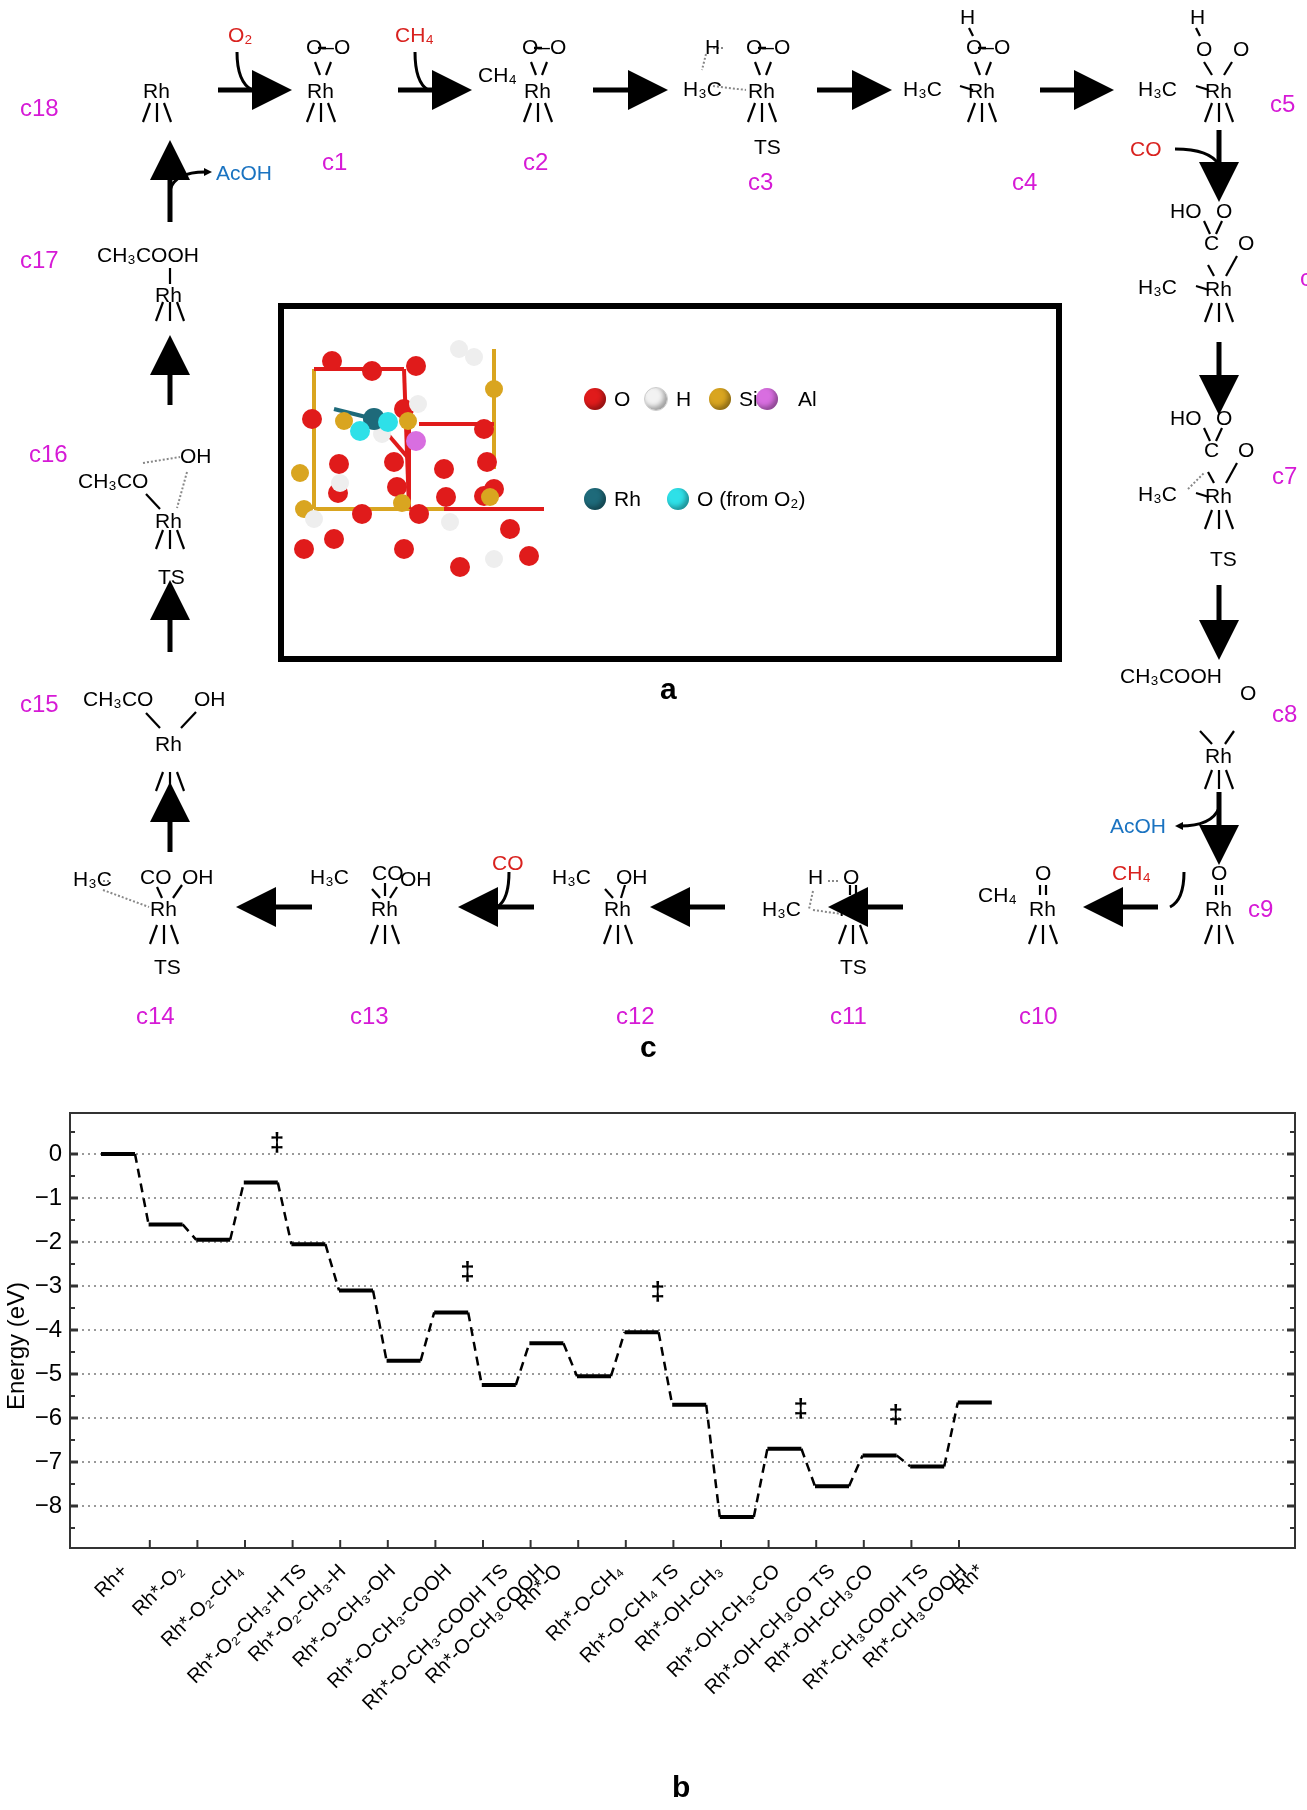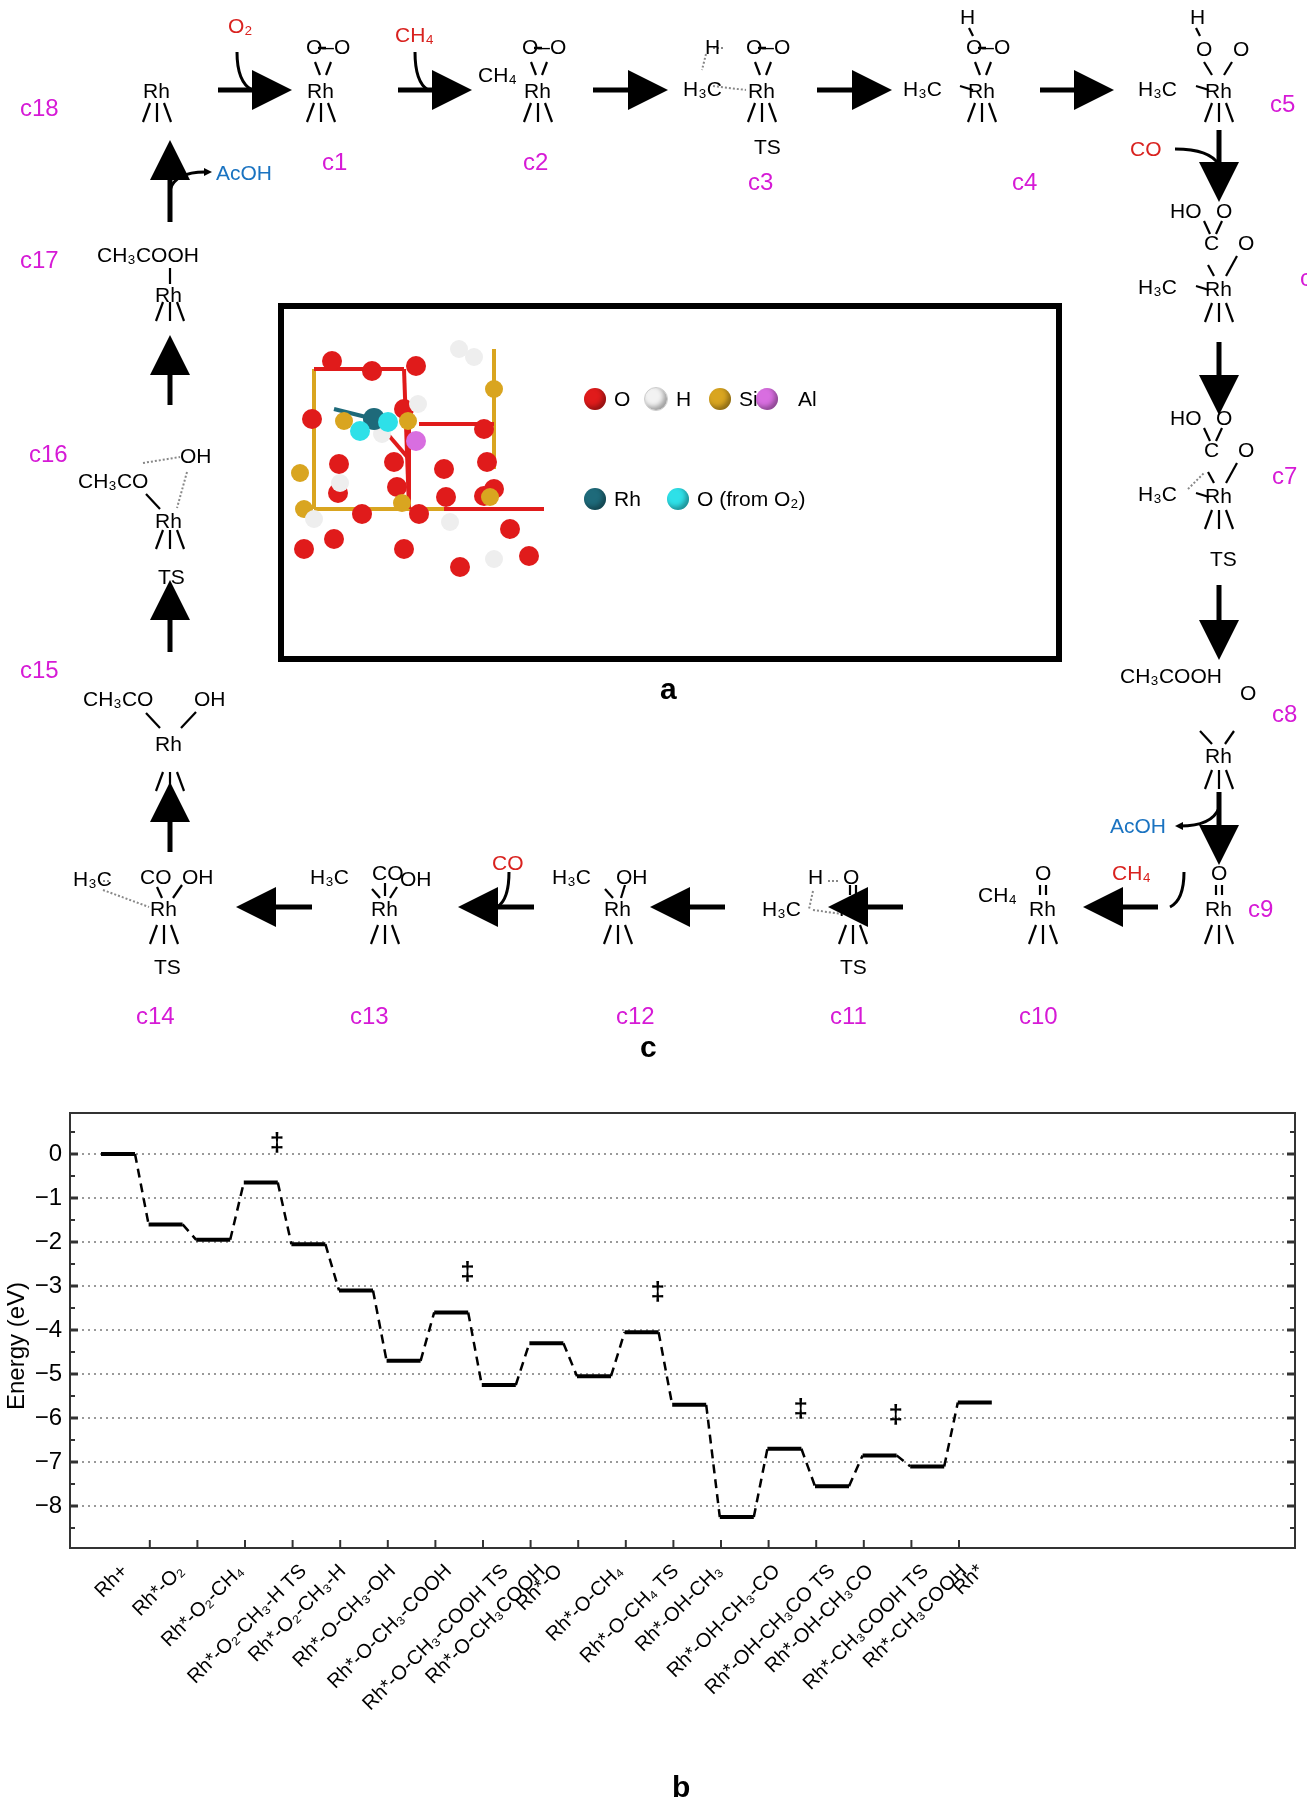--- a/index.html
+++ b/index.html
@@ -208,21 +208,21 @@
       <line x1="318" y1="48" x2="326" y2="48"></line>
       <line x1="534" y1="48" x2="542" y2="48"></line>
       <line x1="758" y1="48" x2="766" y2="48"></line>
       <line x1="978" y1="48" x2="986" y2="48"></line>
     </g>
   </svg>
 
   <span class="lbl" style="left:20px;top:94px">c18</span>
   <span class="mol" style="left:143px;top:80px">Rh</span>
 
-  <span class="mol red" style="left:228px;top:15px">O₂</span>
+  <span class="mol red" style="left:228px;top:24px">O₂</span>
 
   <span class="mol" style="left:306px;top:36px">O–O</span>
   <span class="mol" style="left:307px;top:80px">Rh</span>
   <span class="lbl" style="left:322px;top:148px">c1</span>
 
   <span class="mol red" style="left:395px;top:24px">CH₄</span>
 
   <span class="mol" style="left:522px;top:36px">O–O</span>
   <span class="mol" style="left:478px;top:64px">CH₄</span>
   <span class="mol" style="left:524px;top:80px">Rh</span>
@@ -305,21 +305,21 @@
   <span class="mol" style="left:371px;top:898px">Rh</span>
   <span class="lbl" style="left:350px;top:1002px">c13</span>
 
   <span class="mol" style="left:73px;top:868px">H₃C</span>
   <span class="mol" style="left:140px;top:866px">CO</span>
   <span class="mol" style="left:182px;top:866px">OH</span>
   <span class="mol" style="left:150px;top:898px">Rh</span>
   <span class="mol" style="left:154px;top:956px">TS</span>
   <span class="lbl" style="left:136px;top:1002px">c14</span>
 
-  <span class="lbl" style="left:20px;top:656px">c15</span>
+  <span class="lbl" style="left:20px;top:690px">c15</span>
   <span class="mol" style="left:83px;top:688px">CH₃CO</span>
   <span class="mol" style="left:194px;top:688px">OH</span>
   <span class="mol" style="left:155px;top:733px">Rh</span>
 
   <span class="lbl" style="left:29px;top:440px">c16</span>
   <span class="mol" style="left:78px;top:470px">CH₃CO</span>
   <span class="mol" style="left:180px;top:445px">OH</span>
   <span class="mol" style="left:155px;top:510px">Rh</span>
   <span class="mol" style="left:158px;top:566px">TS</span>
 

